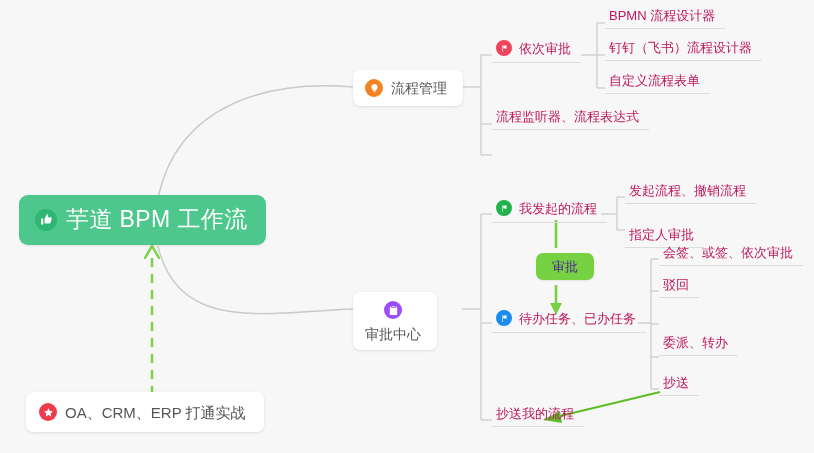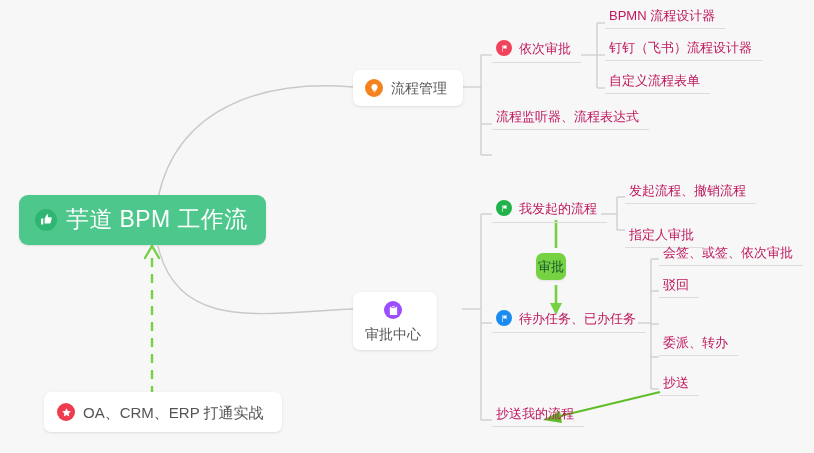--- a/index.html
+++ b/index.html
@@ -92,23 +92,23 @@
   .ib-18 { width: 18px; height: 18px; }
   .ib-16 { width: 16px; height: 16px; }
   .ib-22 { width: 22px; height: 22px; }
   .icon-bubble svg { display: block; }
 
   
   .arrow-tag {
     position: absolute;
     background: #76d243;
     border-radius: 7px;
-    color: #14532d;
+    color: #4c1d95;
     font-size: 13px;
-    padding: 7px 2px;
+    padding: 7px 16px;
     line-height: 1;
     white-space: nowrap;
     box-shadow: 0 1px 2px rgba(0,0,0,0.08);
   }
 </style>
 </head>
 <body>
 
 <div id="canvas">
 
@@ -255,21 +255,21 @@
 
 
   <div class="leaf-node" style="left:659px; top:376px;">
     <span class="leaf-label">抄送</span>
   </div>
 
   <div class="leaf-node" style="left:492px; top:407px;">
     <span class="leaf-label">抄送我的流程</span>
   </div>
 
-  <div class="card-node" style="left:44px; top:392px; padding:11px 18px 11px 13px;">
+  <div class="card-node" style="left:26px; top:392px; padding:11px 18px 11px 13px;">
     <span class="icon-bubble ib-18" style="background:#ef3b4e;">
       <svg width="11" height="11" viewBox="0 0 24 24" fill="#ffffff">
         <path d="M12 2.6l2.9 6 6.6.9-4.8 4.6 1.2 6.6-5.9-3.2-5.9 3.2 1.2-6.6L2.5 9.5l6.6-.9z"></path>
       </svg>
     </span>
     <span class="card-label" style="font-size:15px;">OA、CRM、ERP 打通实战</span>
   </div>
 
 </div>
 

